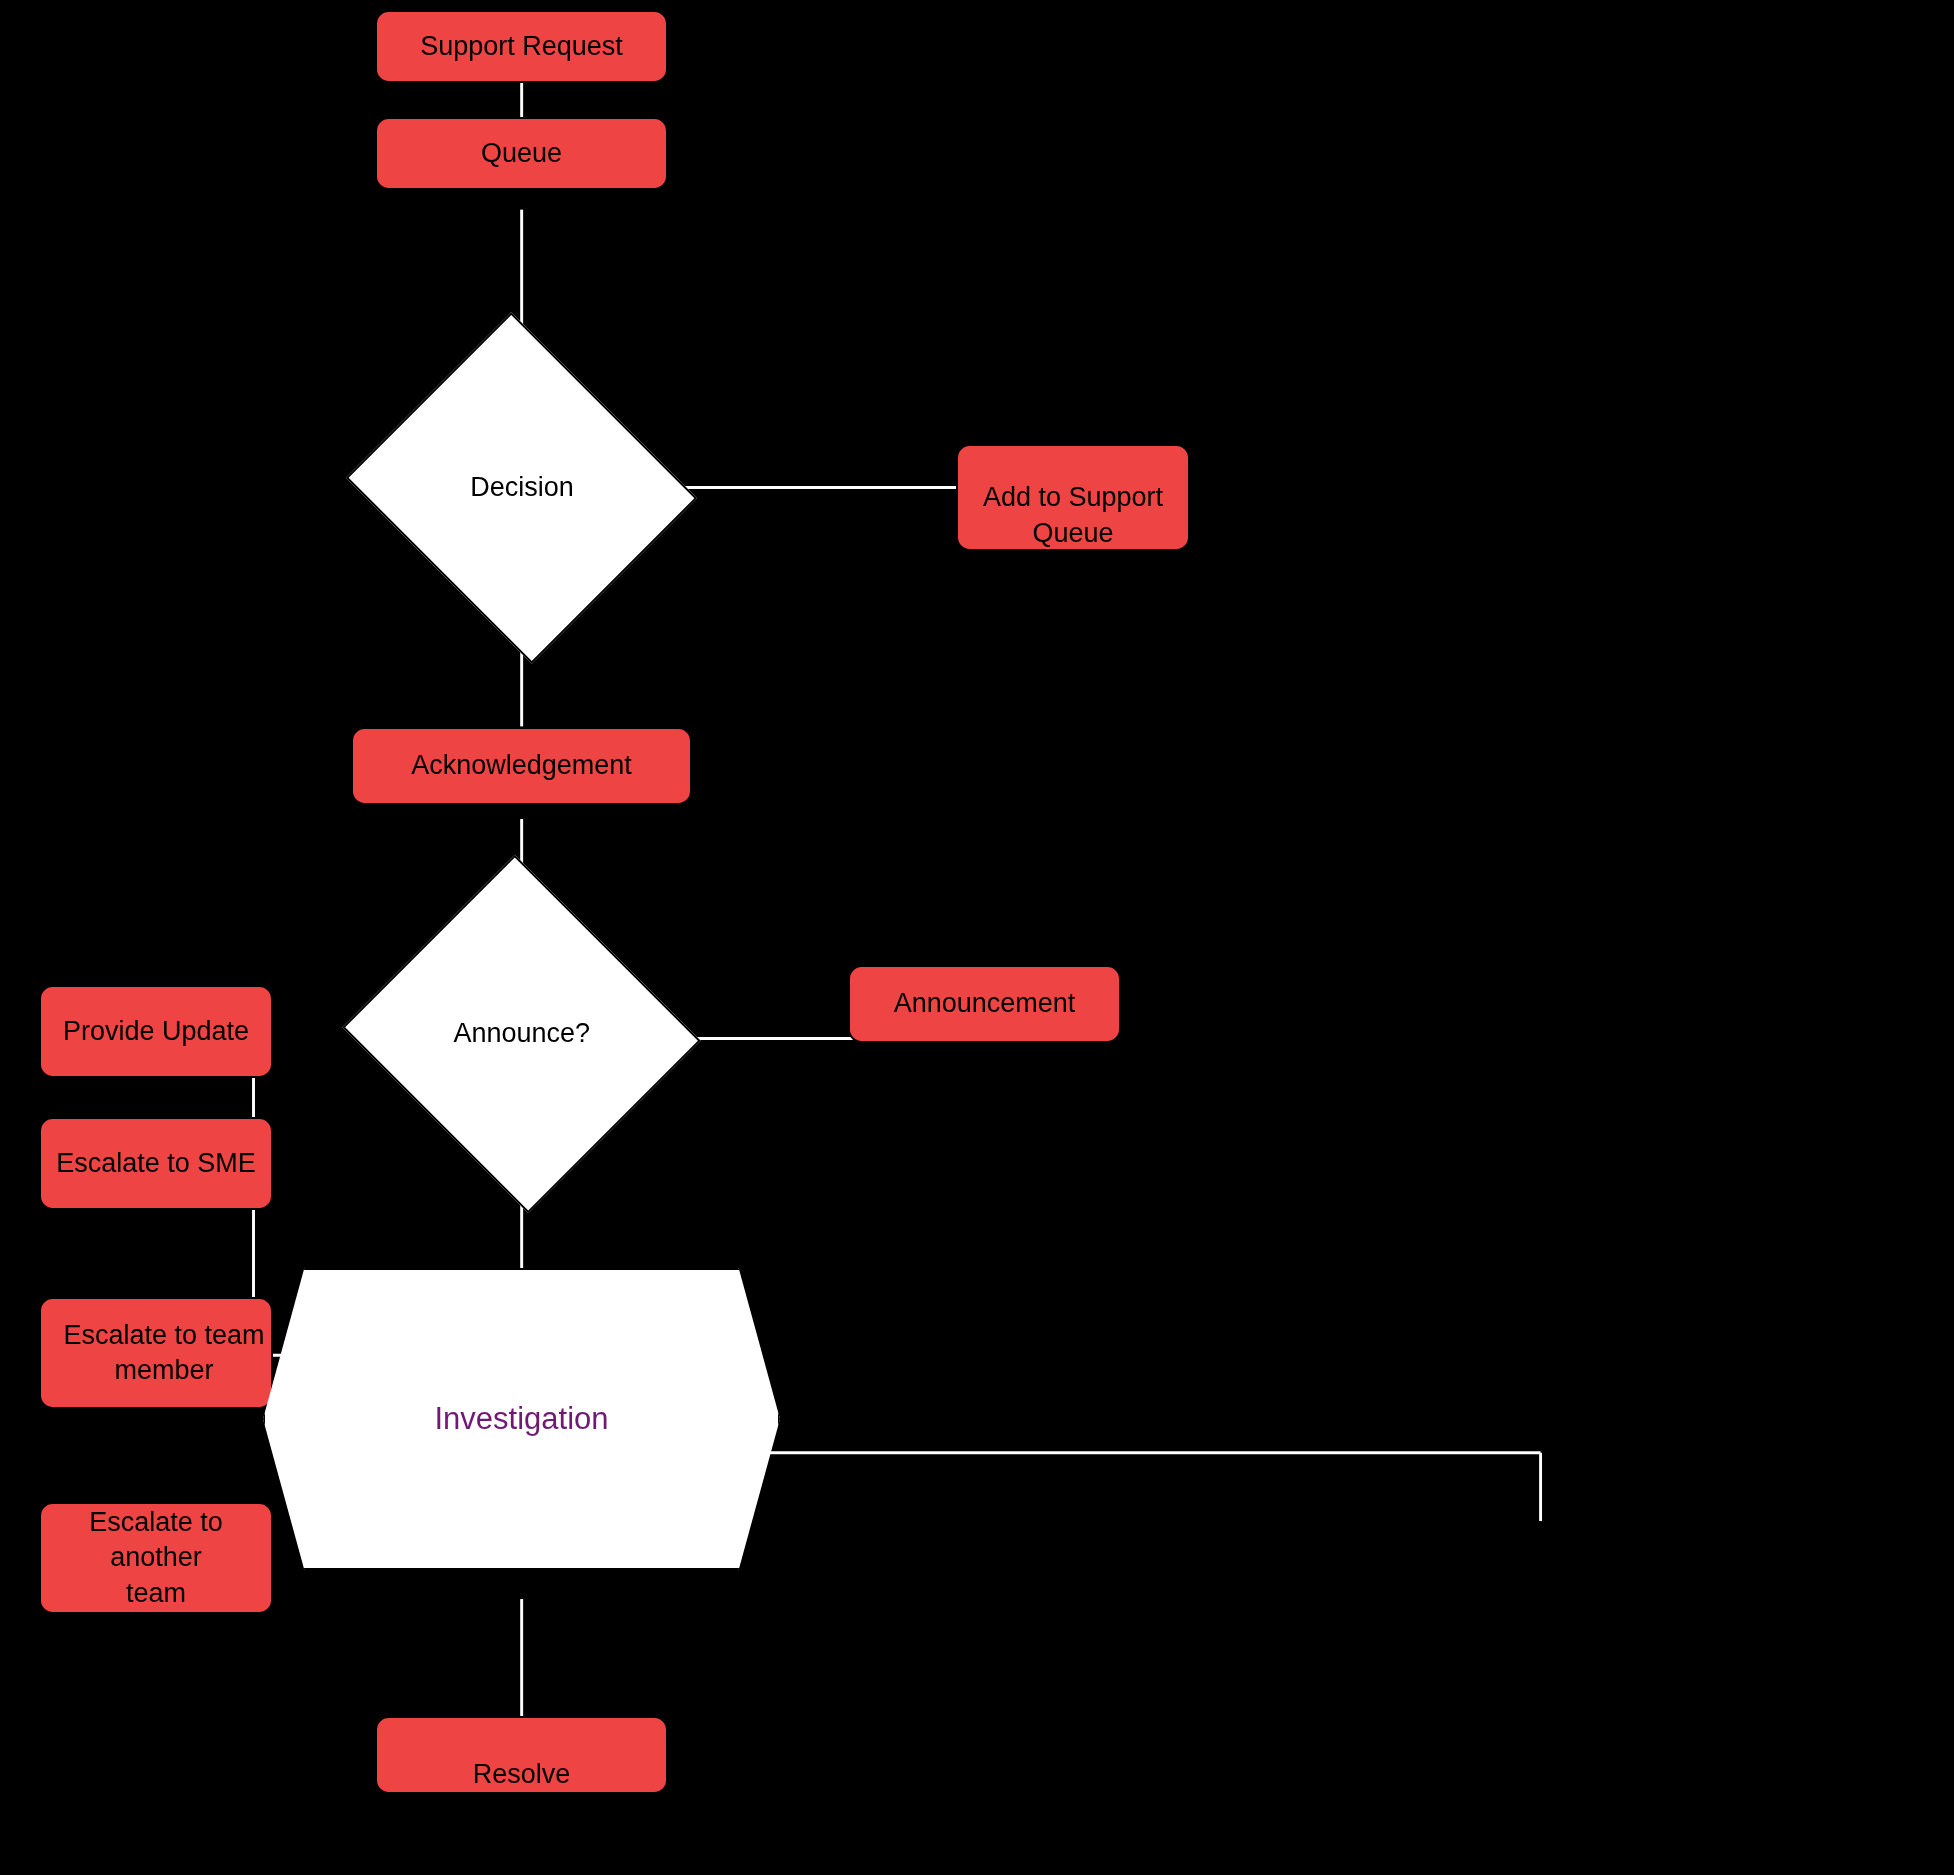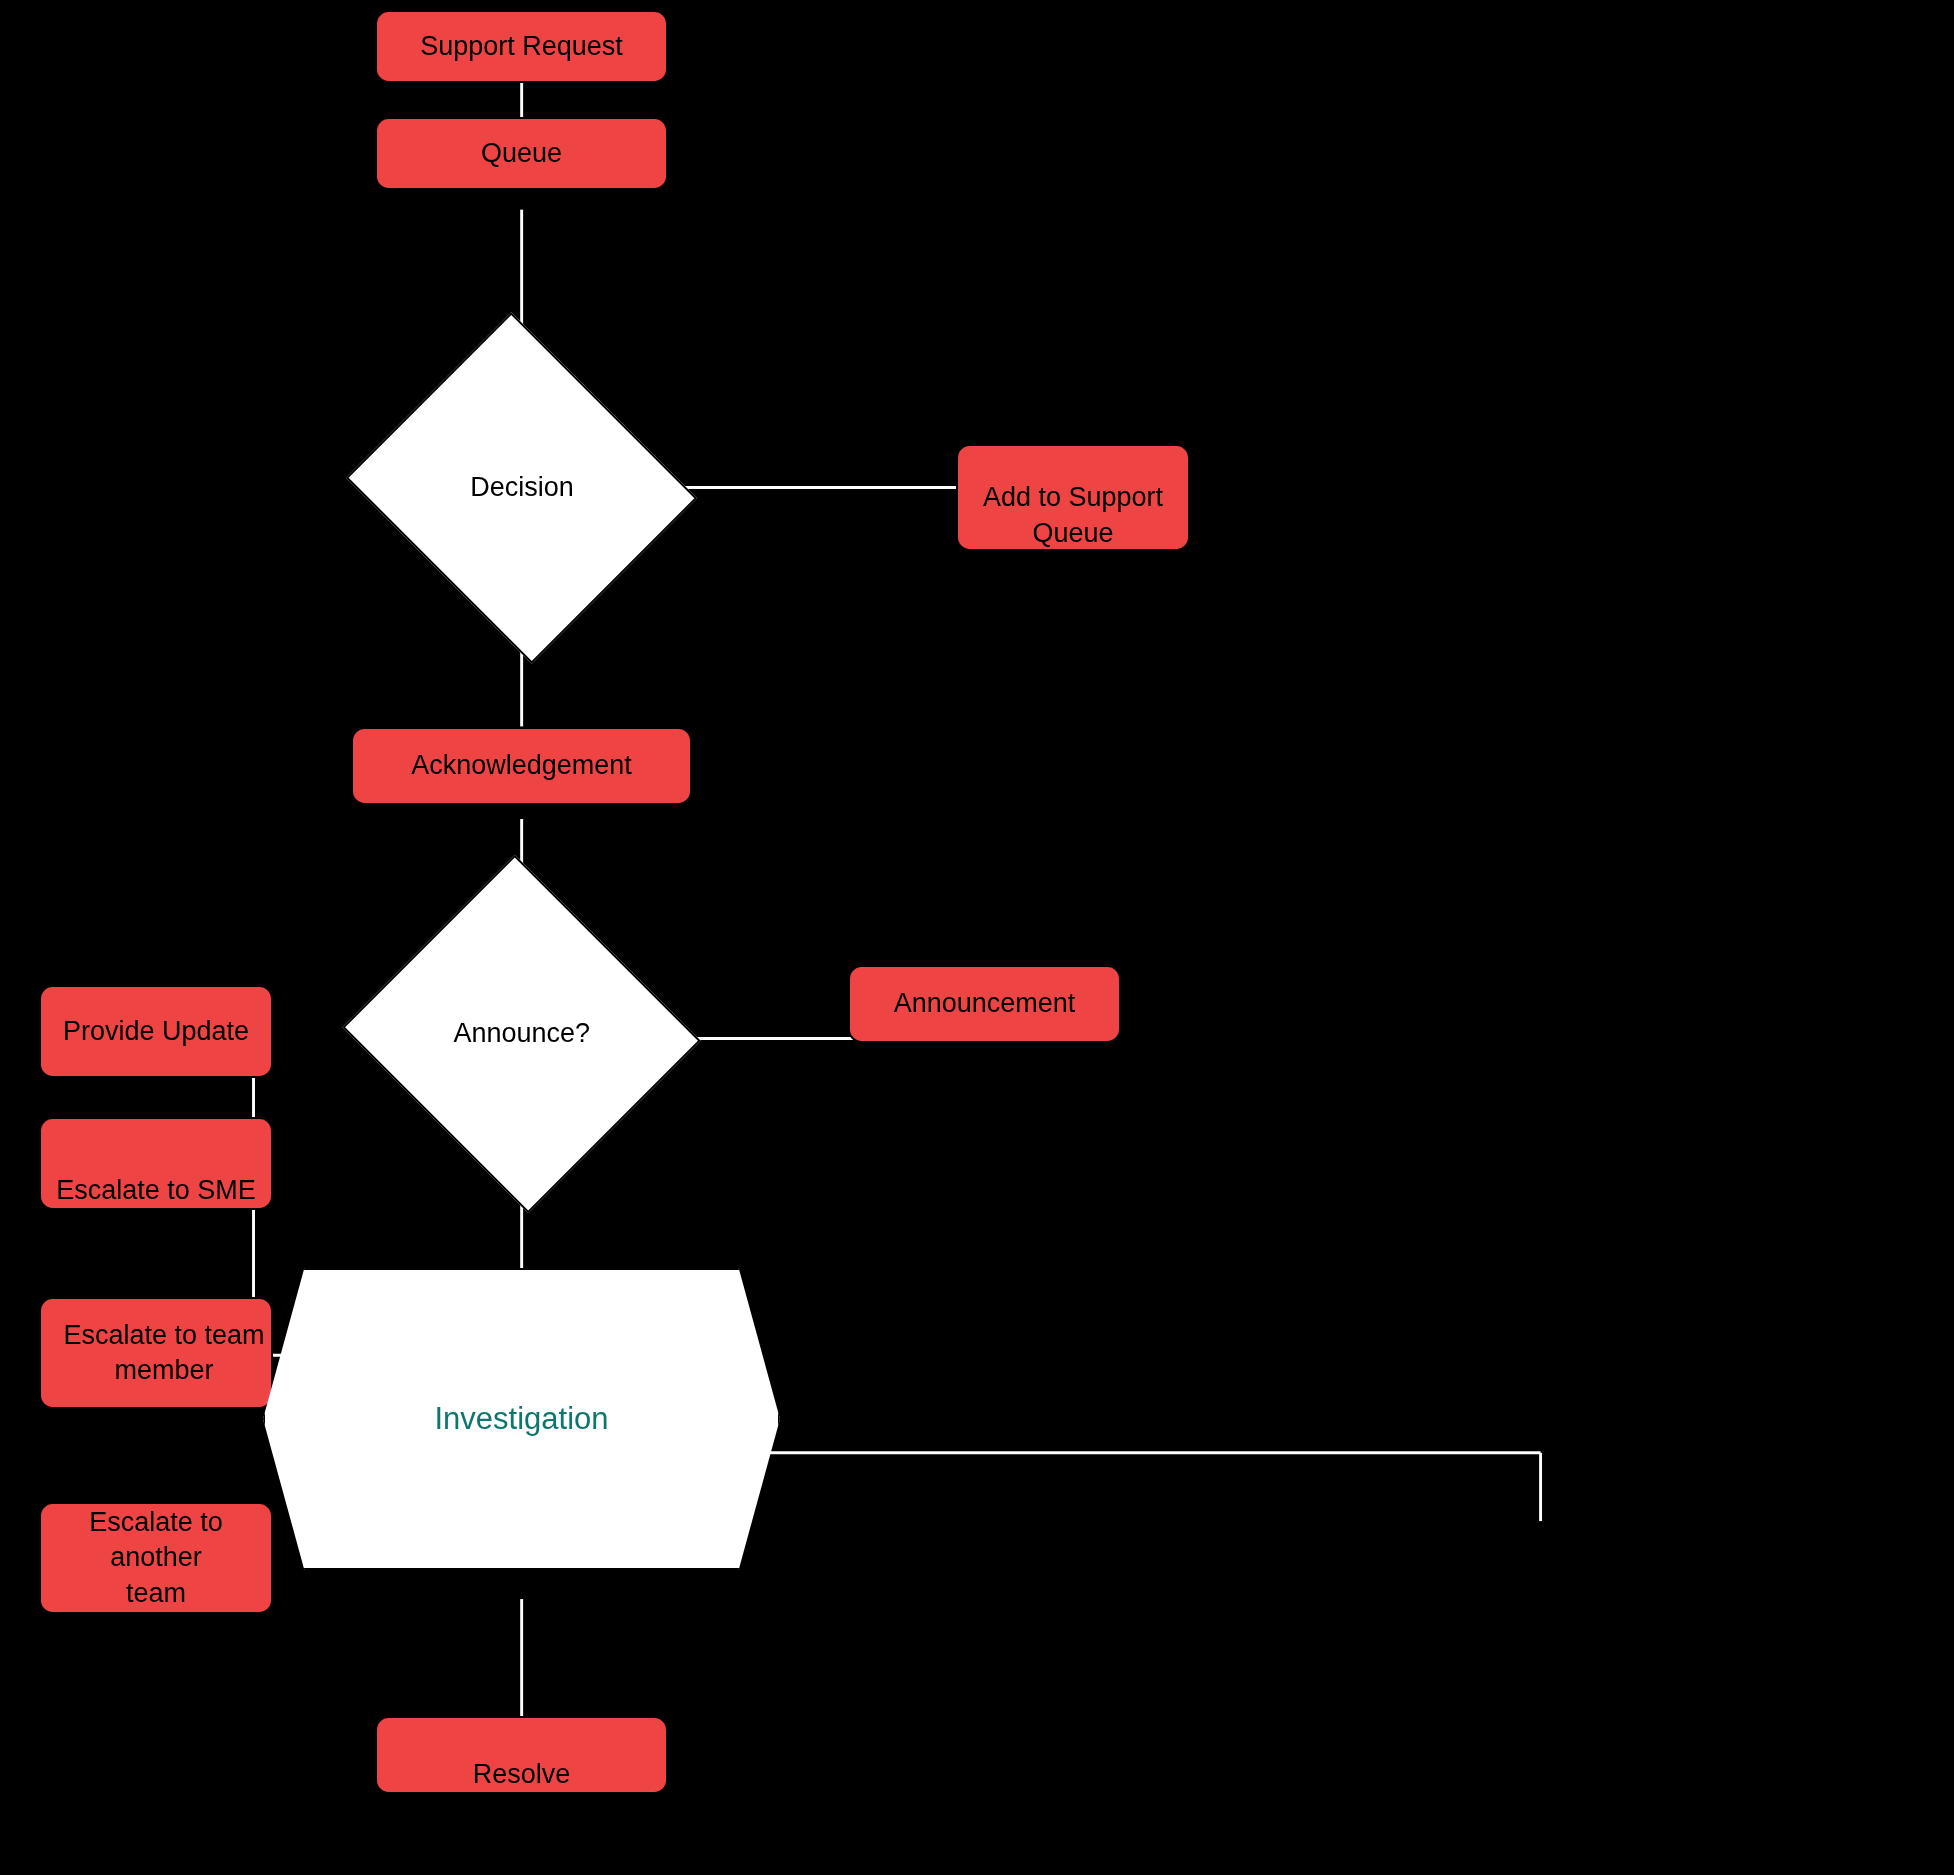--- a/index.html
+++ b/index.html
@@ -65,21 +65,21 @@
     .node-hexagon {
       position: absolute;
       background: #fff;
       border: 2.9px solid #000;
       display: flex;
       align-items: center;
       justify-content: center;
       text-align: left;
       font-size: 31px;
       font-weight: 400;
-      color: #0f766e;
+      color: #701a75;
       clip-path: polygon(8% 0%, 92% 0%, 100% 50%, 92% 100%, 8% 100%, 0% 50%);
     }
   </style>
 </head>
 <body>
 
 <div class="flowchart-container">
 
   <svg viewBox="0 0 2004 1923" width="1954" height="1875">
 
@@ -143,21 +143,21 @@
   </div>
 
   <div class="node-box" style="left: 848px; top: 965px; width: 273px; height: 78px;">
     <span>Announcement</span>
   </div>
 
   <div class="node-box" style="left: 39px; top: 985px; width: 234px; height: 93px;">
     <span>Provide Update</span>
   </div>
 
-  <div class="node-box" style="left: 39px; top: 1117px; width: 234px; height: 93px; align-items: flex-end;">
+  <div class="node-box" style="left: 39px; top: 1117px; width: 234px; height: 93px;">
     <span>Escalate to SME</span>
   </div>
 
   <div class="node-box" style="left: 39px; top: 1297px; width: 234px; height: 112px;">
     <span style="white-space: pre-line; margin-left: 16px;">Escalate to team
 member</span>
   </div>
 
   <div class="node-box" style="left: 39px; top: 1502px; width: 234px; height: 112px;">
     <span style="white-space: pre-line;">Escalate to another

